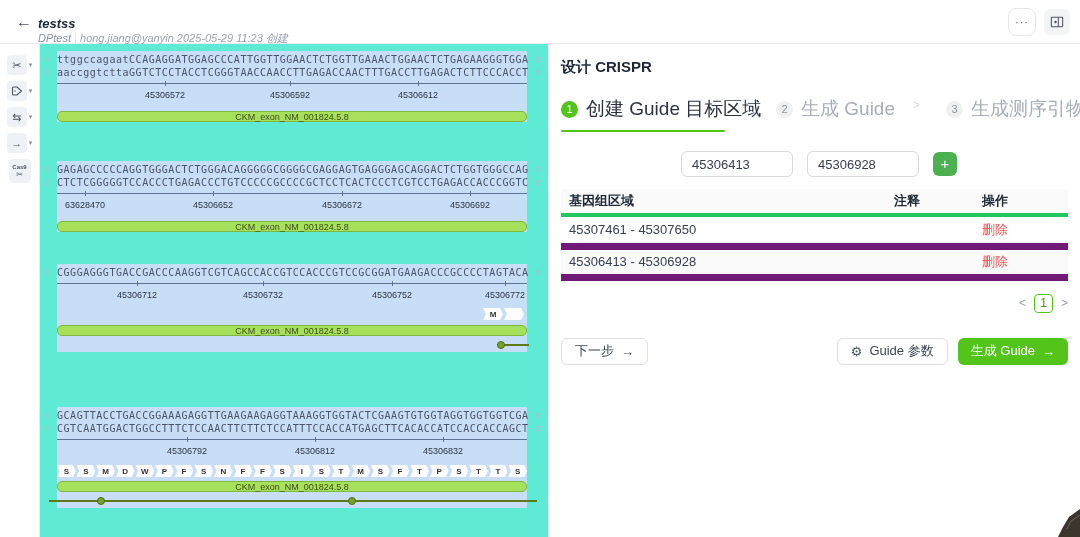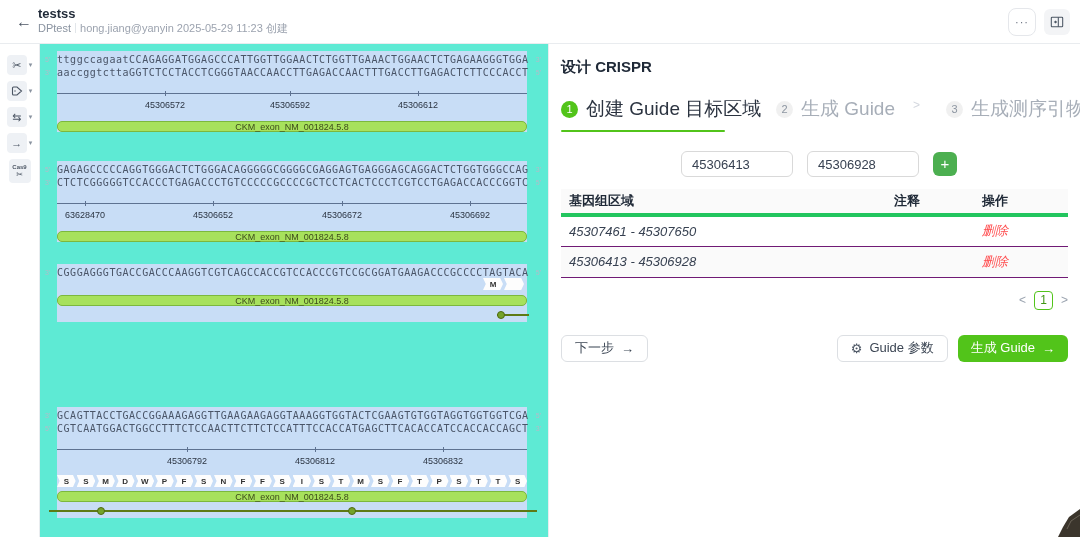--- a/index.html
+++ b/index.html
@@ -5,21 +5,21 @@
   * { box-sizing: border-box; margin: 0; padding: 0; }
   html,body { width:1080px; height:537px; overflow:hidden; background:#fff;
     font-family:"Liberation Sans", sans-serif; color:#374151; }
   .app { position:relative; width:1080px; height:537px; }
 
   
   .header { position:absolute; left:0; top:0; width:1080px; height:44px;
     border-bottom:1px solid #e9ecef; background:#fff; }
   .back-btn { position:absolute; left:12px; top:10px; width:24px; height:24px;
     background:none; border:none; font-size:16px; color:#4b5563; cursor:pointer; }
-  .head-titles { position:absolute; left:38px; top:6px; }
+  .head-titles { position:absolute; left:38px; top:16px;font-style:italic; }
   .head-title { font-size:13px; font-weight:700; color:#1f2937; line-height:15px; }
   .head-sub { font-size:11px; color:#9ca3af; line-height:14px; display:flex; align-items:center; gap:4px; }
   .head-sub .proj { color:#8a93a0; }
   .head-sub .vsep { width:1px; height:10px; background:#e2e6ea; display:inline-block; }
   .more-btn { position:absolute; right:44px; top:8px; width:28px; height:28px; background:#fff;
     border:1px solid #e5e7eb; border-radius:8px; color:#6b7280; font-size:11px; letter-spacing:1px;
     cursor:pointer; line-height:26px; text-align:center; }
   .toggle-btn { position:absolute; right:10px; top:9px; width:26px; height:26px; background:#f3f4f6;
     border:none; border-radius:6px; cursor:pointer; display:flex; align-items:center; justify-content:center; }
 
@@ -36,21 +36,21 @@
   .cas9-sc { font-size:8px; }
 
   
   .seq-area { position:absolute; left:40px; top:44px; width:508px; height:493px; background:#5eead4; overflow:hidden; }
   .seq-block { position:absolute; left:17px; width:470px; background:#c8ddf6; }
   .strand { height:13px; line-height:13px; position:relative; white-space:nowrap; }
   .seq-text { font-family:"DejaVu Sans Mono", monospace; font-size:10px; letter-spacing:0.53px;
     color:#4a5568; }
   .end-lab { position:absolute; font-size:7px; color:#b3bcc9; top:2px; }
   .end-l { left:-12px; } .end-r { right:-14px; }
-  .ruler { height:24px; position:relative; margin-top:16px;padding-left:8px; }
+  .ruler { height:24px; position:relative; margin-top:6px;padding-left:8px; }
   .ruler-line { position:absolute; top:0; left:0; right:0; border-top:1px solid #5e7291; }
   .tick-mark { position:absolute; top:-2px; width:1px; height:5px; background:#5e7291; }
   .tick-label { position:absolute; top:7px; transform:translateX(-50%); font-size:9px; color:#2b3442; }
   .m-row { height:13px; position:relative; margin-top:1px; }
   .badge { background:#fdfdfd; color:#333; font-size:8px; font-weight:700;
     display:flex; align-items:center; justify-content:center;
     clip-path:polygon(0% 0%, 86% 0%, 100% 50%, 86% 100%, 0% 100%, 14% 50%); }
   .m-badge { position:absolute; width:20px; height:12px; top:0; }
   .aa-row { height:12px; display:flex; gap:1px; margin-top:2px; }
   .aa-badge { flex:1; height:12px; }
@@ -77,21 +77,21 @@
   .step.active .step-label { color:#2b3340; }
   .step-sep { color:#d3d7de; font-size:12px; margin:2px 26px 0 18px; }
   .region-form { display:flex; align-items:center; margin:19px 0 0 120px; gap:14px; }
   .region-input { width:112px; height:26px; border:1px solid #d9d9d9; border-radius:6px;
     padding:0 10px; font-size:13px; color:#374151; outline:none; font-family:inherit; }
   .add-btn { width:24px; height:24px; background:#4caf50; border:none; border-radius:6px;
     color:#fff; font-size:15px; line-height:22px; cursor:pointer; }
   .region-table { margin-top:12px; width:100%; border-collapse:collapse; font-size:13px; }
   .region-table th { background:#fafafa; height:26px; text-align:left; padding:0 8px;
     color:#1f2937; font-weight:600; border-bottom:4px solid #22c55e; }
-  .region-table td { height:31px; padding:0 8px; color:#374151; border-bottom:1px solid #701a75;font-style:italic; }
+  .region-table td { height:31px; padding:0 8px; color:#374151; border-bottom:7px solid #701a75; }
   .region-table tr.alt td { background:#fafafa; }
   .del-link { color:#ff4d4f; cursor:pointer; }
   .pagination { display:flex; justify-content:flex-end; align-items:center; gap:8px;
     margin-top:13px; font-size:12px; color:#9aa3af; }
   .page-arrow { cursor:pointer; background:none; border:none; color:#9aa3af; font-size:12px; }
   .page-box { min-width:19px; height:19px; border:1px solid #52c41a; border-radius:4px;
     color:#3f9714; display:flex; align-items:center; justify-content:center; background:#fff; cursor:pointer; }
   .actions { display:flex; align-items:center; margin-top:25px; }
   .btn { height:27px; border-radius:6px; font-size:13px; display:inline-flex; align-items:center;
     gap:7px; padding:0 13px; cursor:pointer; font-family:inherit; }
@@ -186,20 +186,31 @@
           <div class="tick-label" style="left: 156px;">45306652</div>
           <div class="tick-mark" style="left: 285px;"></div>
           <div class="tick-label" style="left: 285px;">45306672</div>
           <div class="tick-mark" style="left: 413px;"></div>
           <div class="tick-label" style="left: 413px;">45306692</div>
         </div>
         <div class="track-bar">CKM_exon_NM_001824.5.8</div>
       </div>
       <div class="seq-block" style="top: 220px;">
         <div class="strand"><span class="end-lab end-l">3'</span><span class="seq-text">CGGGAGGGTGACCGACCCAAGGTCGTCAGCCACCGTCCACCCGTCCGCGGATGAAGACCCGCCCCTAGTACA</span><span class="end-lab end-r">5'</span></div>
+        <div class="ruler">
+          <div class="ruler-line"></div>
+          <div class="tick-mark" style="left: 80px;"></div>
+          <div class="tick-label" style="left: 80px;">45306712</div>
+          <div class="tick-mark" style="left: 206px;"></div>
+          <div class="tick-label" style="left: 206px;">45306732</div>
+          <div class="tick-mark" style="left: 335px;"></div>
+          <div class="tick-label" style="left: 335px;">45306752</div>
+          <div class="tick-mark" style="left: 448px;"></div>
+          <div class="tick-label" style="left: 448px;">45306772</div>
+        </div>
         <div class="m-row">
           <div class="badge m-badge" style="left: 426px;">M</div>
           <div class="badge m-badge" style="left: 447px;"></div>
         </div>
         <div class="track-bar">CKM_exon_NM_001824.5.8</div>
         <div class="orf-row">
           <div class="orf-line" style="left: 440px; width: 32px;"></div>
           <div class="orf-dot" style="left: 440px;"></div>
         </div>
       </div>

